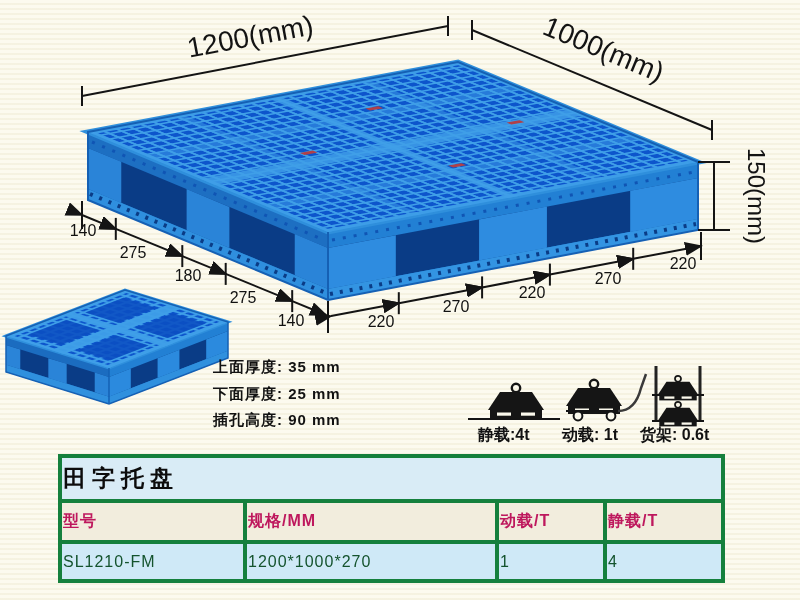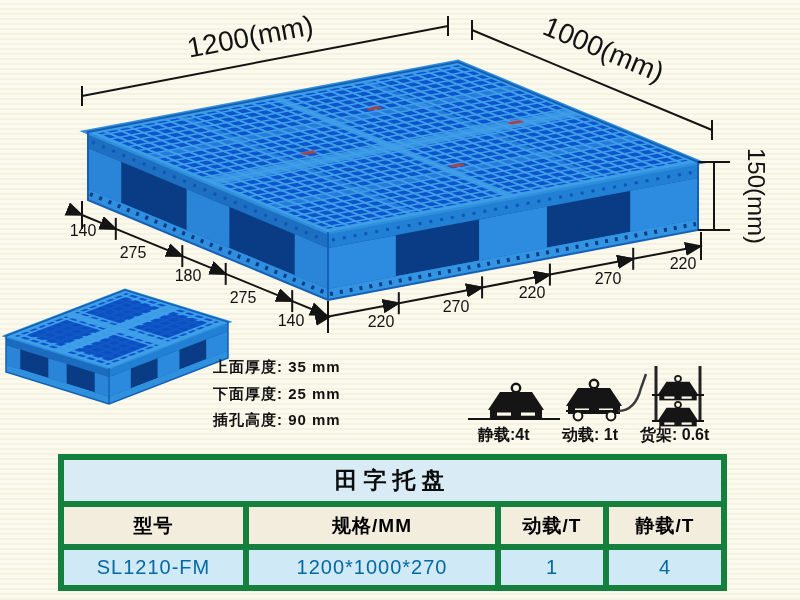--- a/index.html
+++ b/index.html
@@ -14,27 +14,27 @@
   .dimbig{font-size:28px;fill:#131313;}
   .dimheight{font-size:24px;fill:#131313;}
   .specline{font-size:15px;font-weight:bold;fill:#121212;letter-spacing:1px;}
   .loadlabel{font-size:16px;font-weight:bold;fill:#121212;}
   .dimline{stroke:#141414;stroke-width:2;fill:none;}
   .tick{stroke:#141414;stroke-width:2;}
   
   #spec-table-wrap{position:absolute;left:58px;top:454px;}
   table.spec{border-collapse:collapse;table-layout:fixed;width:663px;}
   table.spec td,table.spec th{
-    border:6px solid #15803d;text-align:center;vertical-align:middle;
+    border:4px solid #15803d;text-align:left;vertical-align:middle;
     overflow:hidden;white-space:nowrap;
   }
   table.spec{border:3px solid #141414;}
   tr.t-title td{height:39px;background:#d9ecf6;font-size:23px;font-weight:bold;letter-spacing:6px;color:#0c0c0c;}
-  tr.t-head th{height:35px;background:#f2eddd;font-size:19px;font-weight:bold;color:#000000;letter-spacing:1px;}
-  tr.t-data td{height:33px;background:#cfe9f7;font-size:20px;color:#0369a1;letter-spacing:1px;}
+  tr.t-head th{height:35px;background:#f2eddd;font-size:16px;font-weight:bold;color:#be185d;letter-spacing:1px;}
+  tr.t-data td{height:33px;background:#cfe9f7;font-size:16px;color:#14532d;letter-spacing:1px;}
 </style>
 </head>
 <body>
 
 <svg id="scene" width="800" height="600" viewBox="0 0 800 600">
   <defs>
     <pattern id="gridBig" width="1" height="1" patternUnits="userSpaceOnUse" patternTransform="matrix(12.33 -2.33 9.23 3.85 88 132)">
       <rect x="0" y="0" width="1" height="1" fill="#3f9fe8"></rect>
       <rect x="0.14" y="0.14" width="0.72" height="0.72" fill="#0d55cc"></rect>
     </pattern>

